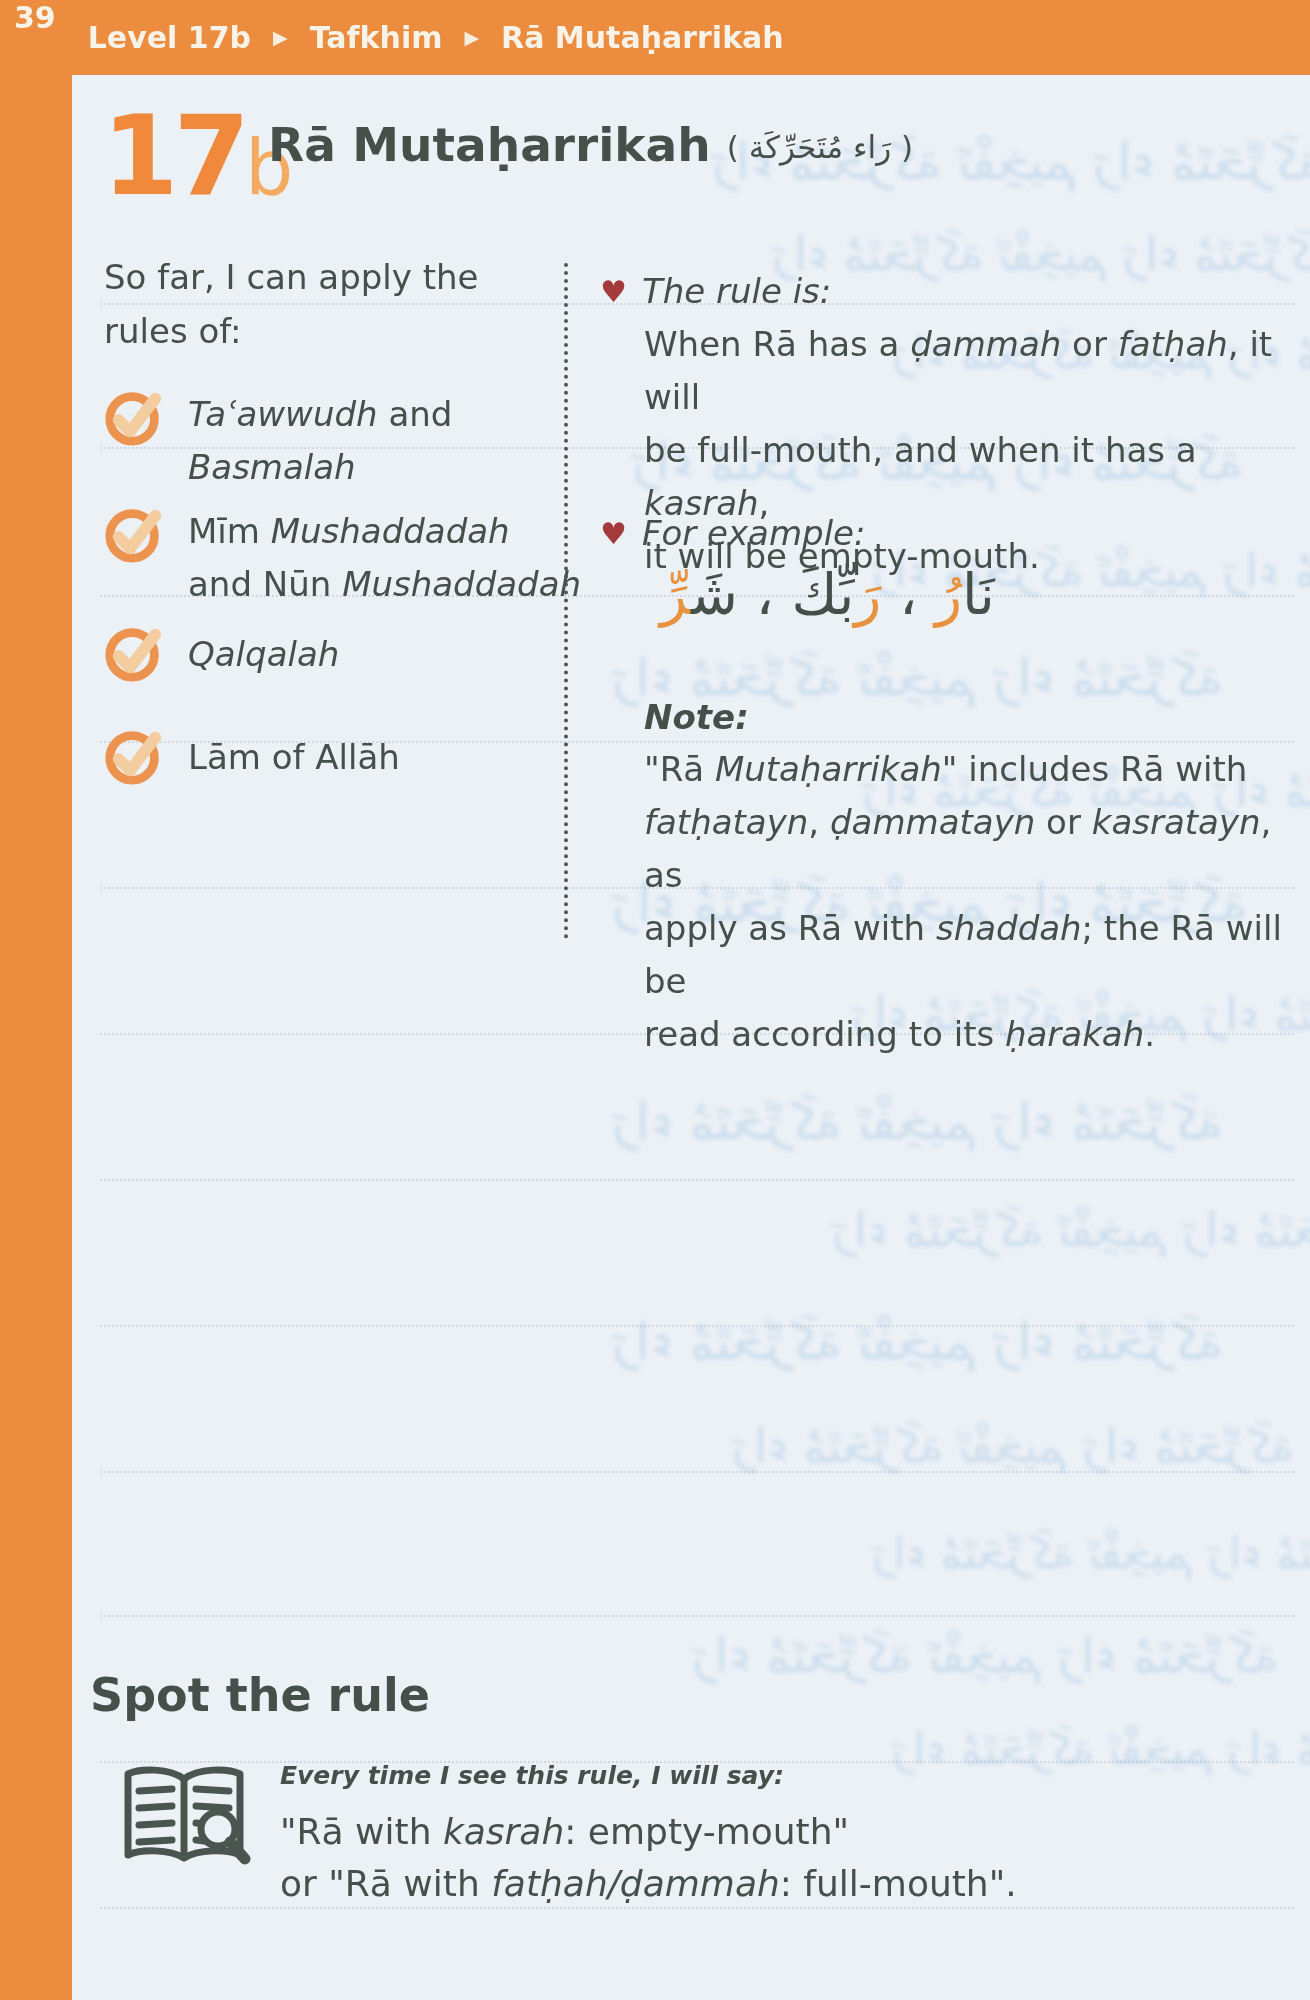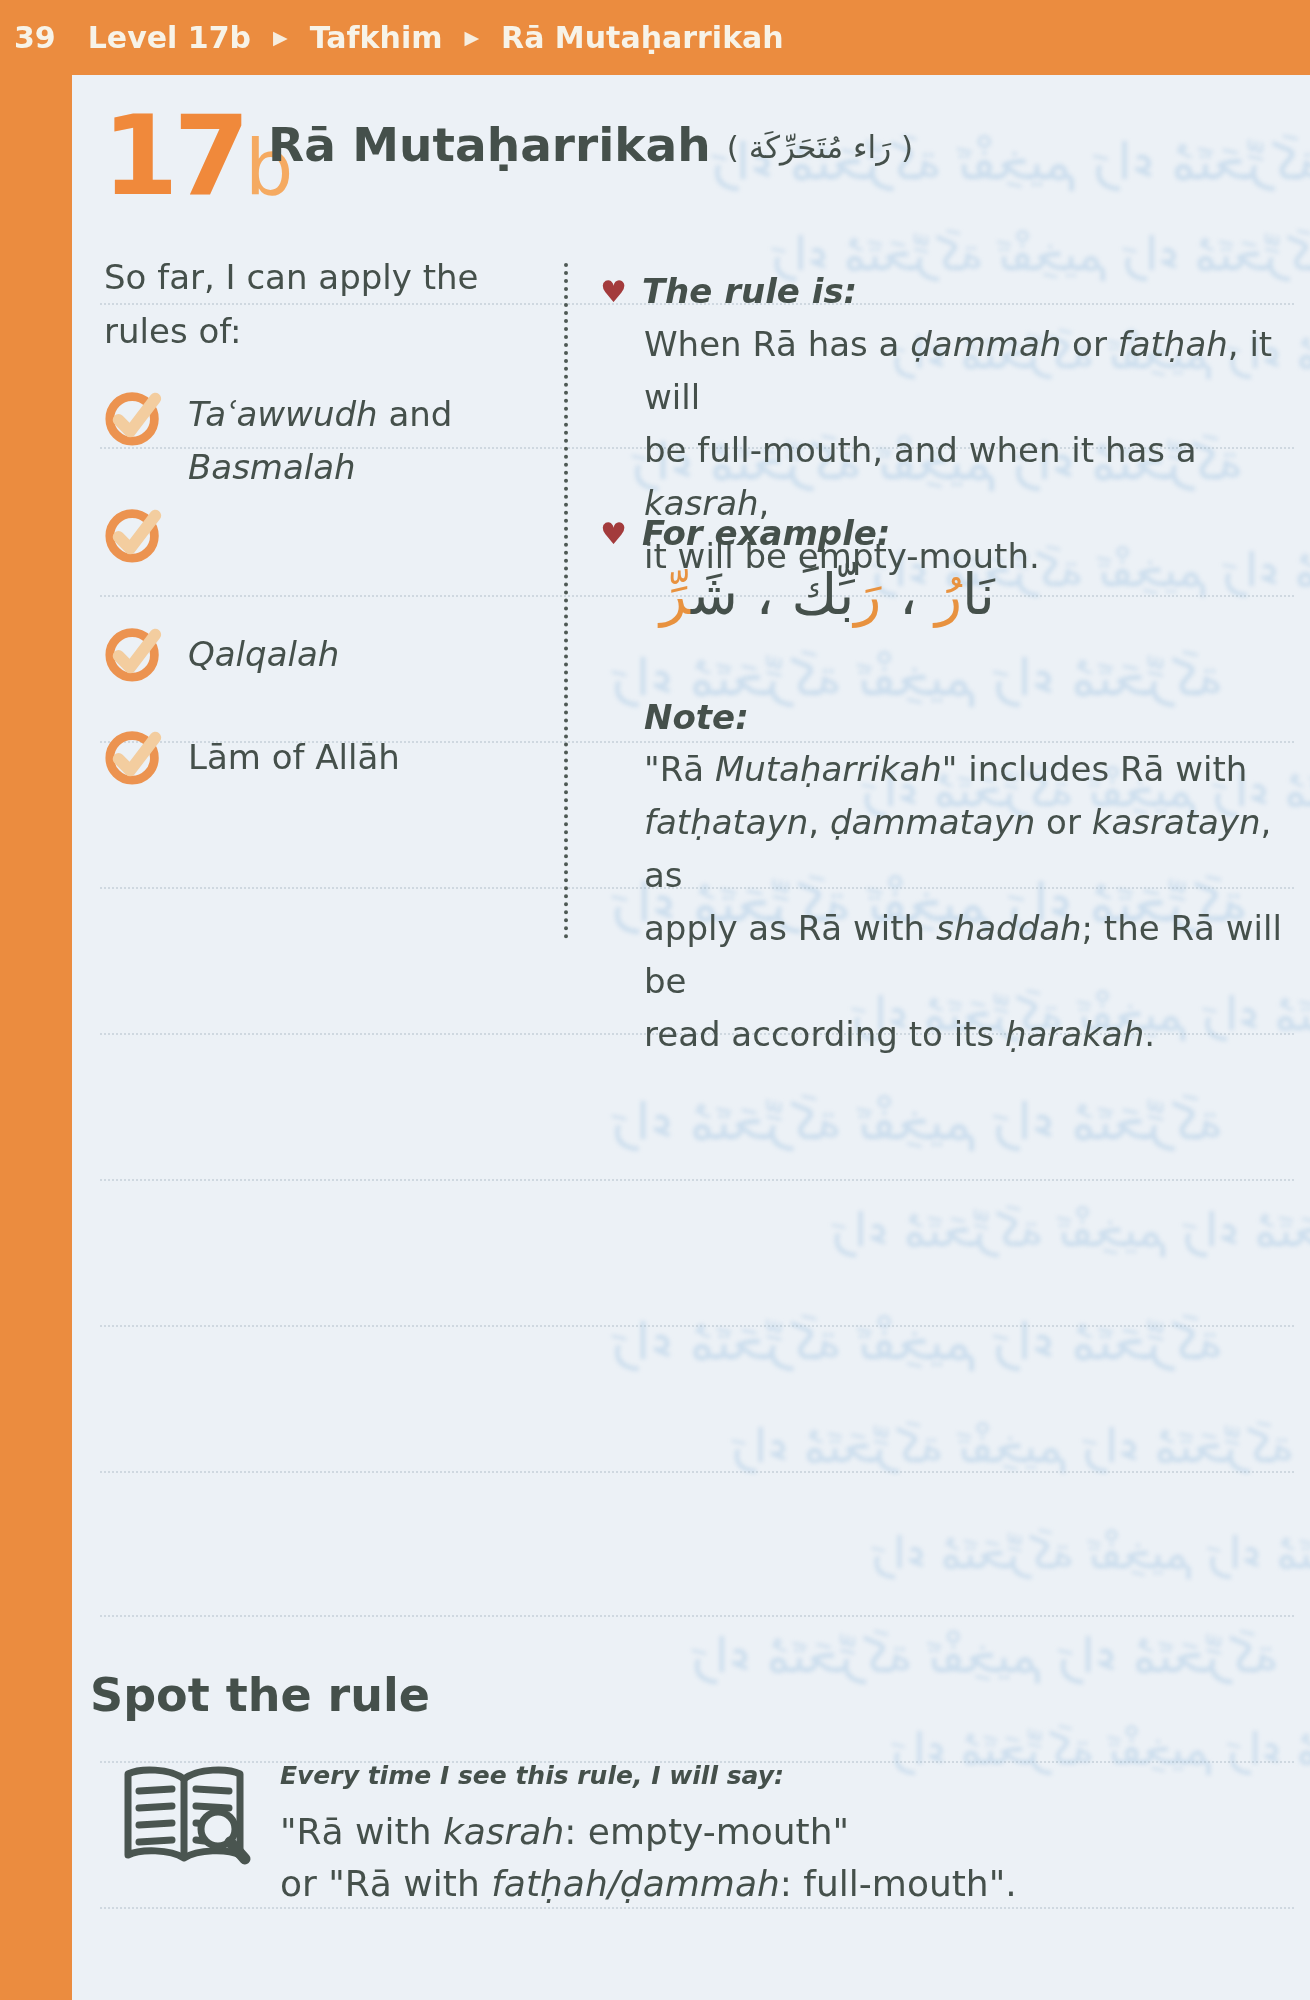--- a/index.html
+++ b/index.html
@@ -6,21 +6,21 @@
   body{
     width:1310px;height:2000px;position:relative;overflow:hidden;
     background:#eb8c3f;
     font-family:"DejaVu Sans","Liberation Sans",sans-serif;
     color:#45504b;
   }
   
   .topbar{
     position:absolute;top:0;left:0;width:1310px;height:75px;
     background:#eb8c3f;color:#f7f3e8;
-    display:flex;align-items:center;gap:22px;
+    display:flex;gap:22px;
     font-size:30px;font-weight:bold;padding-left:14px;box-sizing:border-box;
   }
   .topbar .pgnum{margin-right:10px;}
   .crumbs{display:flex;align-items:center;gap:22px;}
   .tri{font-size:19px;position:relative;top:-1px;opacity:.95;}
   .content{
     position:absolute;left:72px;top:75px;width:1238px;height:1925px;
     background:#ecf1f6;overflow:hidden;
   }
   
@@ -44,21 +44,21 @@
   .intro{position:absolute;left:32px;top:176px;width:460px;font-size:34px;line-height:1.58;}
   .chk{position:absolute;left:32px;display:flex;gap:22px;width:480px;font-size:34px;line-height:1.55;}
   .chk .ic{flex:none;margin-top:-2px;}
   .chk.single{align-items:center;}
   .c1{top:313px;}.c2{top:430px;}.c3{top:549px;}.c4{top:652px;}
   
   .vdiv{position:absolute;left:492px;top:188px;height:676px;width:0;border-left:4px dotted #4e5954;}
   
   .hd{position:absolute;display:flex;gap:15px;align-items:flex-start;font-size:34px;}
   .hd .heart{color:#a33b3c;font-size:30px;padding-top:3px;}
-  .hd .hlbl{font-weight:bold;font-style:italic;}
+  .hd .hlbl{font-weight:normal;font-style:italic;}
   .rule-head{left:528px;top:196px;}
   .rule-body{position:absolute;left:572px;top:243px;width:650px;font-size:34px;line-height:1.56;}
   .ex-head{left:528px;top:438px;}
   .ex-arabic{position:absolute;left:572px;top:468px;font-size:56px;line-height:1.85;direction:rtl;white-space:nowrap;margin-left:16px;}
   .note-head{position:absolute;left:572px;top:622px;font-size:34px;font-weight:bold;font-style:italic;}
   .note-body{position:absolute;left:572px;top:668px;width:660px;font-size:34px;line-height:1.56;}
   
   .spot-head{position:absolute;left:18px;top:1593px;font-size:46px;font-weight:bold;}
   .spot-icon{position:absolute;left:42px;top:1686px;}
   .spot-lead{position:absolute;left:208px;top:1686px;font-size:25px;font-weight:bold;font-style:italic;}
@@ -127,20 +127,21 @@
       <circle cx="29" cy="34" r="23" fill="none" stroke="#ec9350" stroke-width="9"></circle>
       <path d="M15 35 L27 47 L53 13" fill="none" stroke="#f3cd9f" stroke-width="12" stroke-linecap="round" stroke-linejoin="round"></path>
     </svg>
     <span><i>Taʿawwudh</i><span> and</span><br><i>Basmalah</i></span>
   </div>
   <div class="chk c2">
     <svg class="ic" width="62" height="62" viewBox="0 0 64 64">
       <circle cx="29" cy="34" r="23" fill="none" stroke="#ec9350" stroke-width="9"></circle>
       <path d="M15 35 L27 47 L53 13" fill="none" stroke="#f3cd9f" stroke-width="12" stroke-linecap="round" stroke-linejoin="round"></path>
     </svg>
+    <span><span>Mīm </span><i>Mushaddadah</i><br><span>and Nūn </span><i>Mushaddadah</i></span>
   </div>
   <div class="chk c3 single">
     <svg class="ic" width="62" height="62" viewBox="0 0 64 64">
       <circle cx="29" cy="34" r="23" fill="none" stroke="#ec9350" stroke-width="9"></circle>
       <path d="M15 35 L27 47 L53 13" fill="none" stroke="#f3cd9f" stroke-width="12" stroke-linecap="round" stroke-linejoin="round"></path>
     </svg>
     <span><i>Qalqalah</i></span>
   </div>
   <div class="chk c4 single">
     <svg class="ic" width="62" height="62" viewBox="0 0 64 64">

